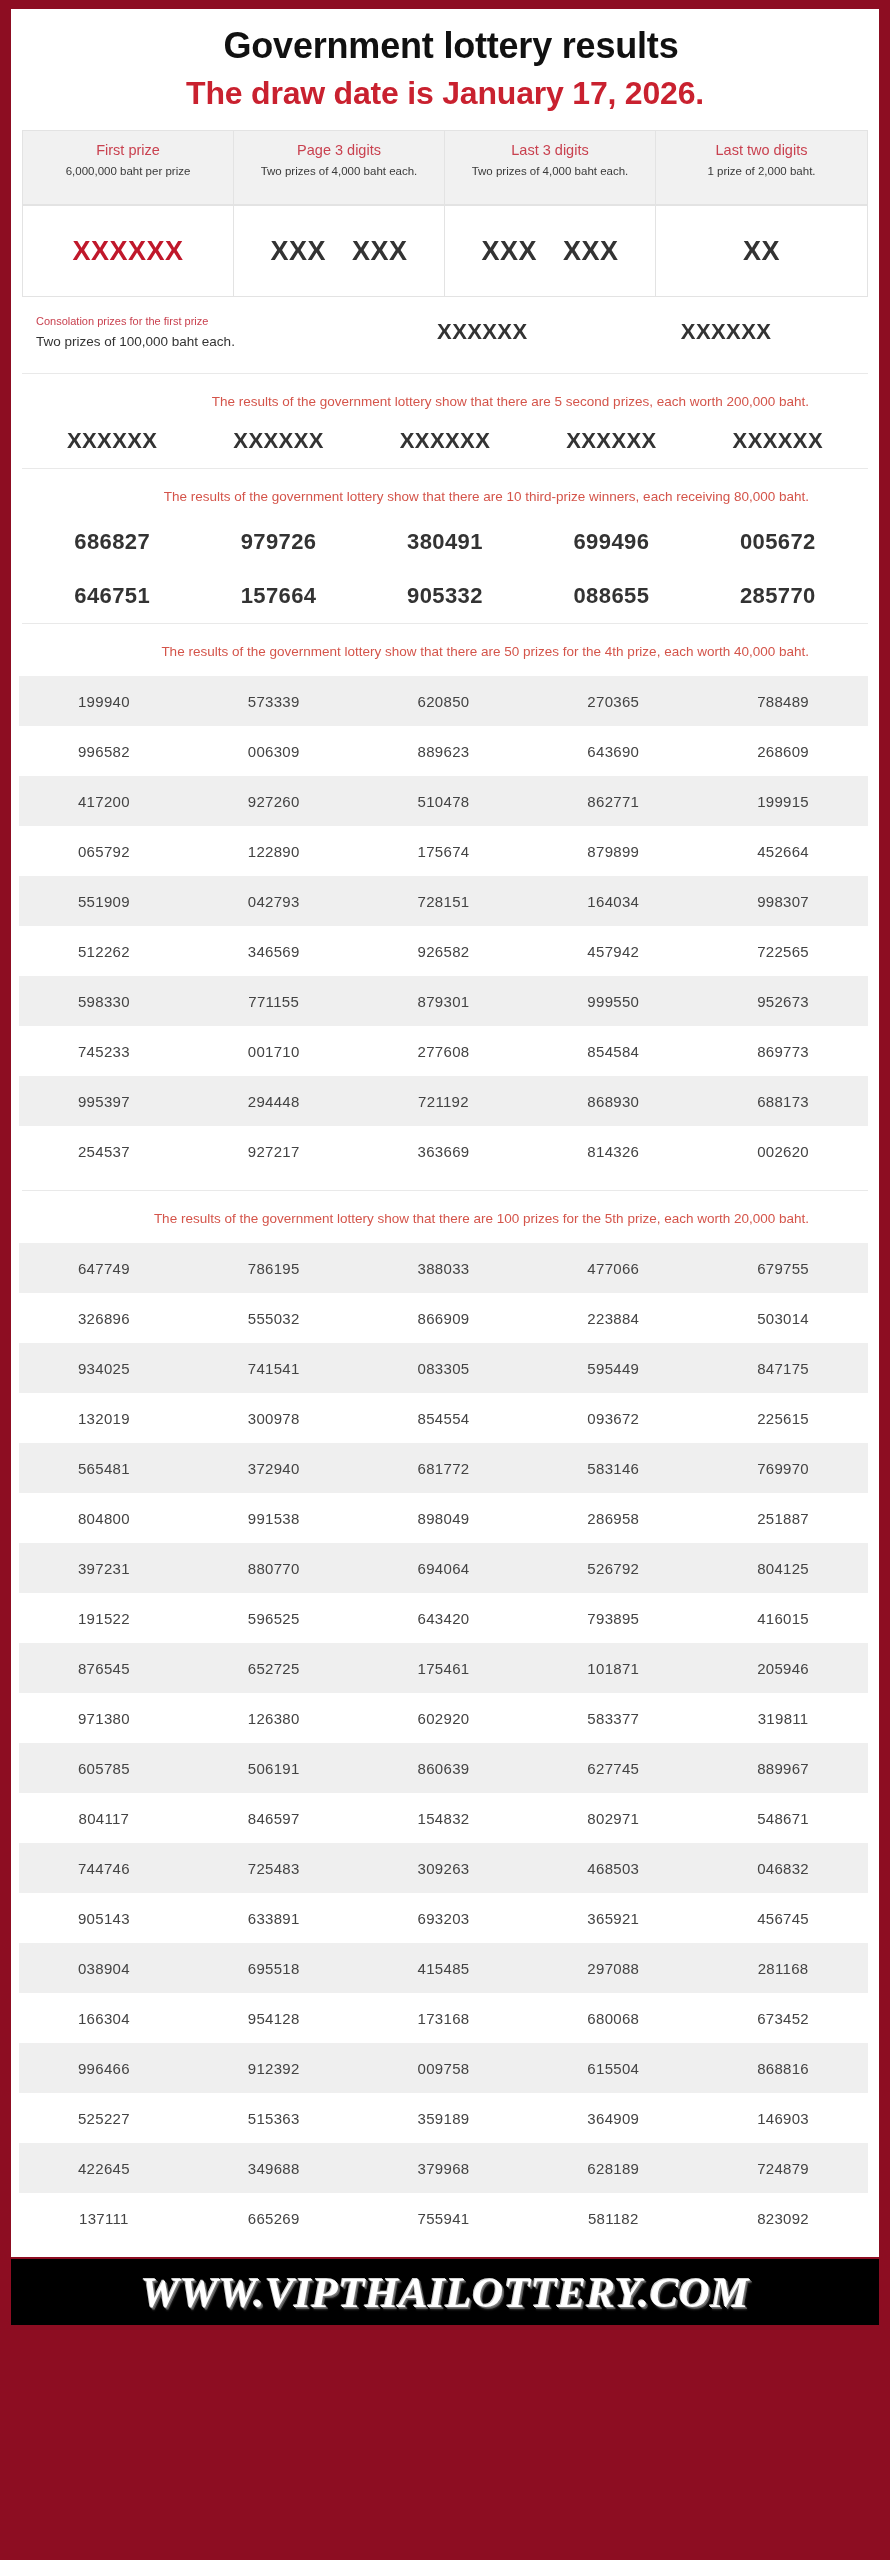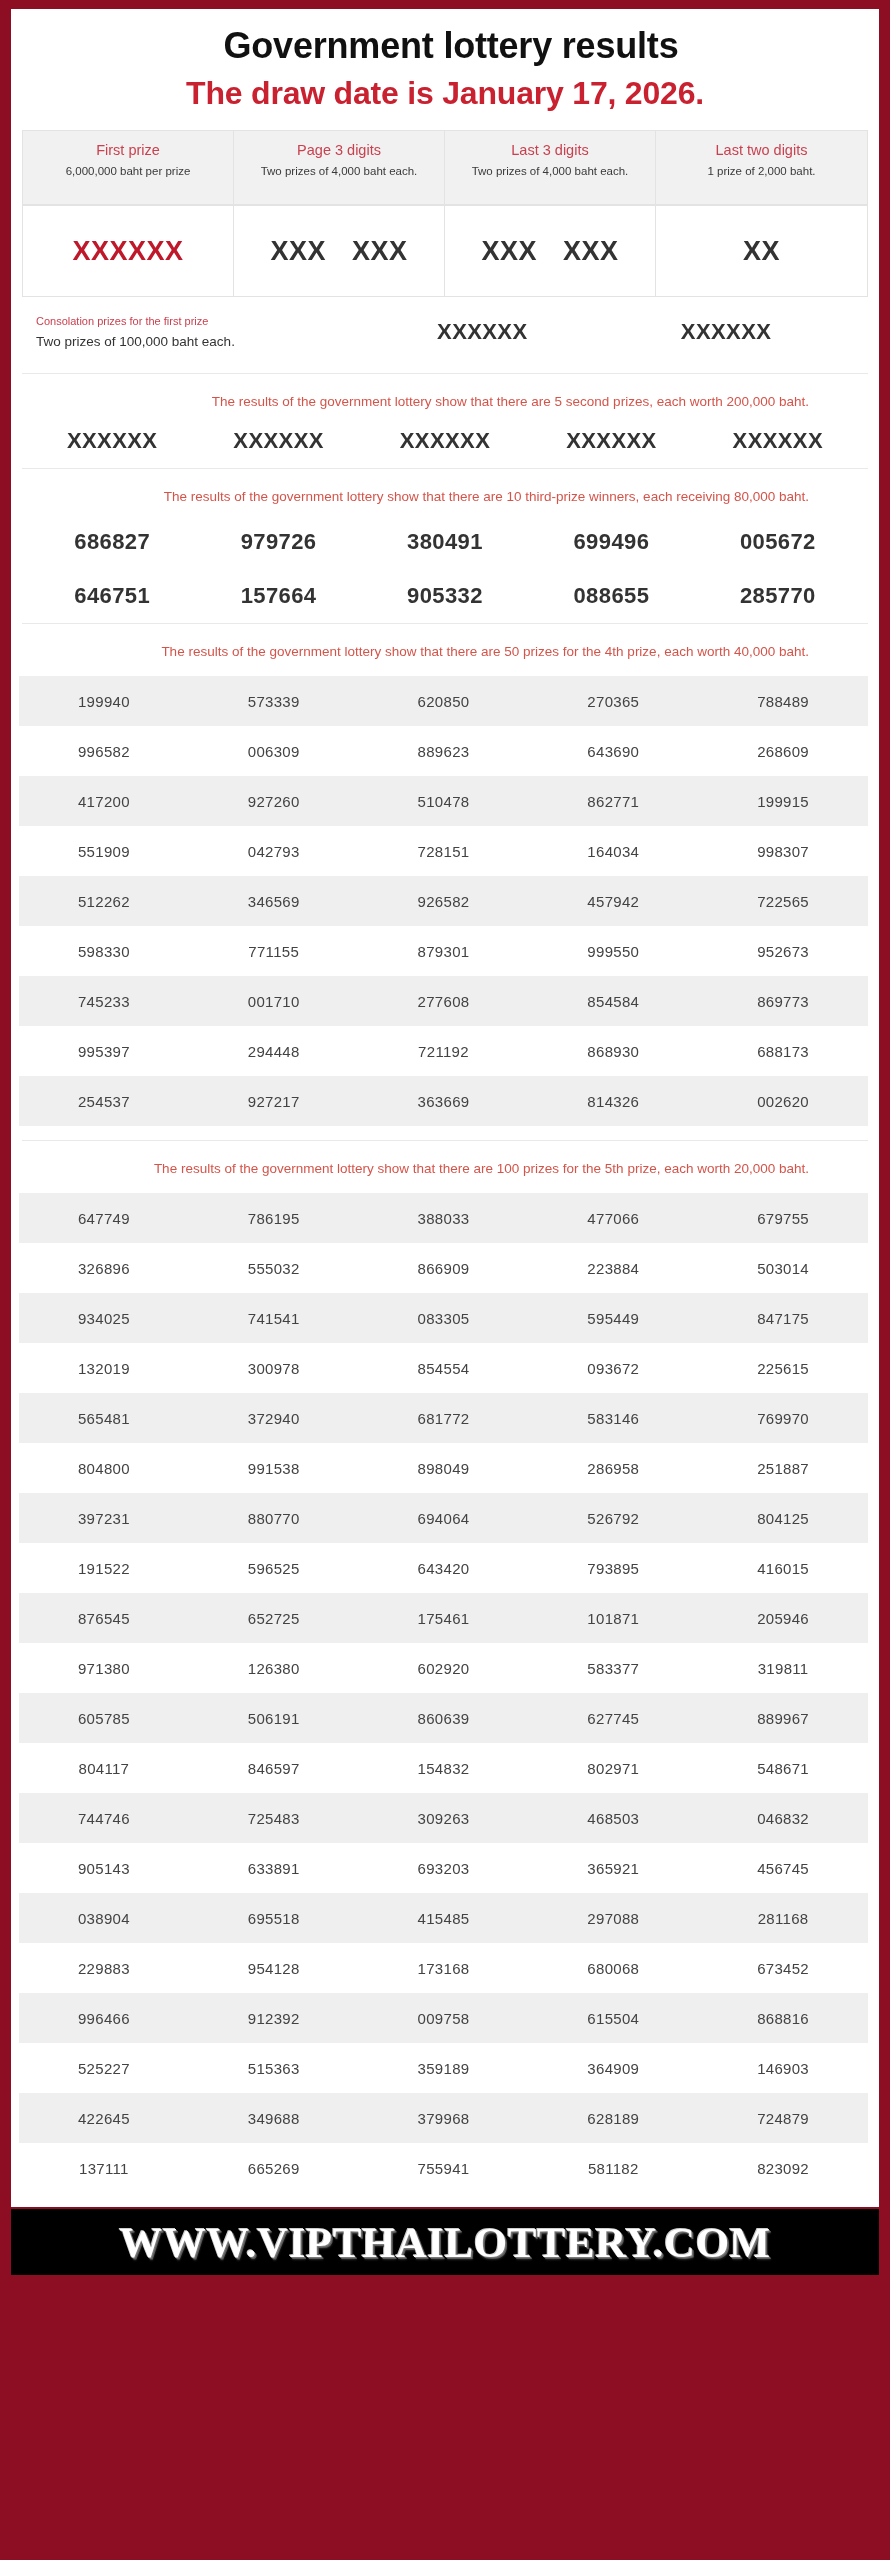--- a/index.html
+++ b/index.html
@@ -170,20 +170,21 @@
     font-family: "Liberation Serif", serif;
     font-size: 43px;
     font-weight: bold;
     color: #ffffff;
     letter-spacing: 0.5px;
     text-shadow:
       1px 1px 0 #7a7a7a,
       2px 2px 0 #5a5a5a,
       2px 3px 2px #2a2a2a,
       -1px -1px 0 #cfcfcf;
+    font-style: italic;
   }
   .footer-bottom { height: 12px; background: #8d0d22; }
 </style>
 </head>
 <body>
 
 <div class="page">
   <div class="sheet">
 
     <div class="title-main">Government lottery results</div>
@@ -289,20 +290,27 @@
               <td>268609</td>
             </tr>
             <tr>
               <td>417200</td>
               <td>927260</td>
               <td>510478</td>
               <td>862771</td>
               <td>199915</td>
             </tr>
             <tr>
+              <td>065792</td>
+              <td>122890</td>
+              <td>175674</td>
+              <td>879899</td>
+              <td>452664</td>
+            </tr>
+            <tr>
               <td>551909</td>
               <td>042793</td>
               <td>728151</td>
               <td>164034</td>
               <td>998307</td>
             </tr>
             <tr>
               <td>512262</td>
               <td>346569</td>
               <td>926582</td>
@@ -446,21 +454,21 @@
               <td>456745</td>
             </tr>
             <tr>
               <td>038904</td>
               <td>695518</td>
               <td>415485</td>
               <td>297088</td>
               <td>281168</td>
             </tr>
             <tr>
-              <td>229883</td>
+              <td>166304</td>
               <td>954128</td>
               <td>173168</td>
               <td>680068</td>
               <td>673452</td>
             </tr>
             <tr>
               <td>996466</td>
               <td>912392</td>
               <td>009758</td>
               <td>615504</td>

